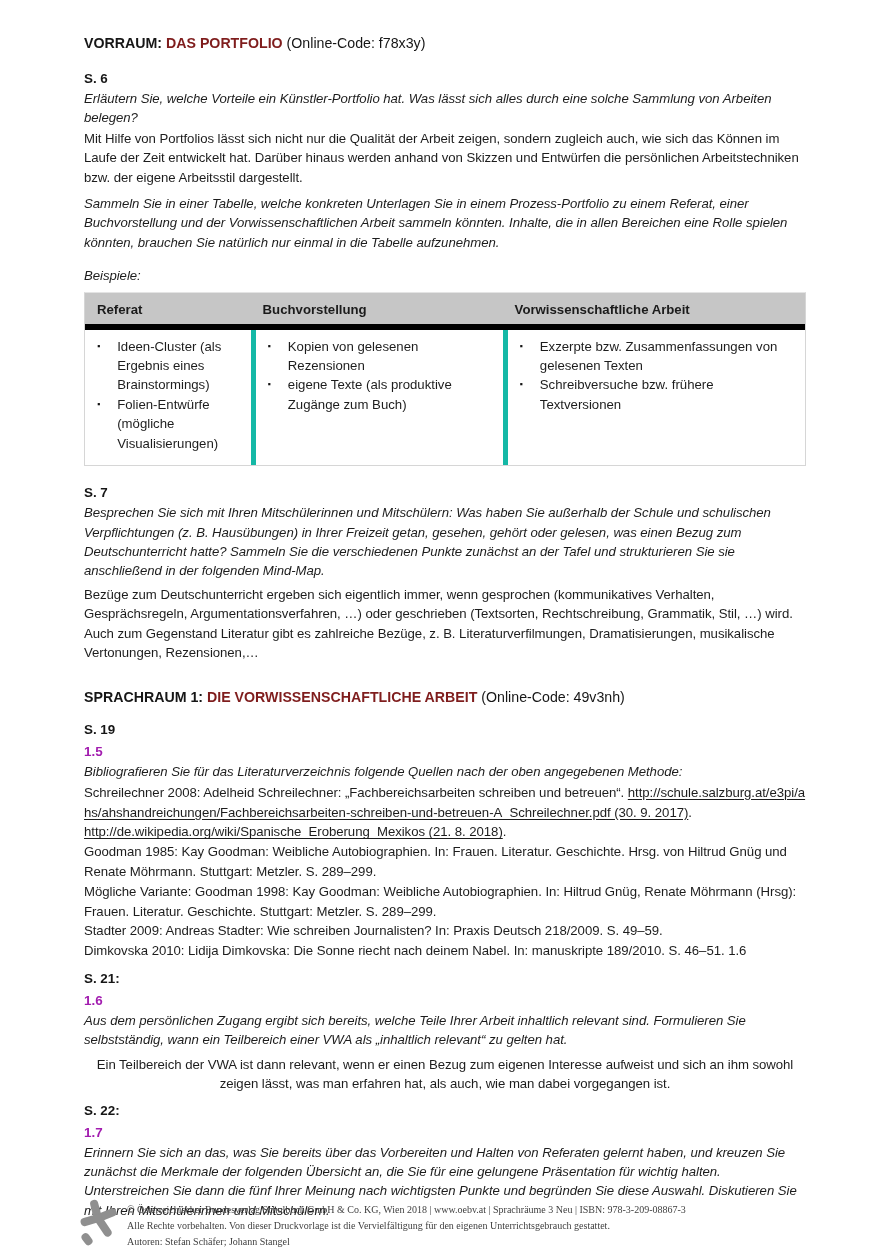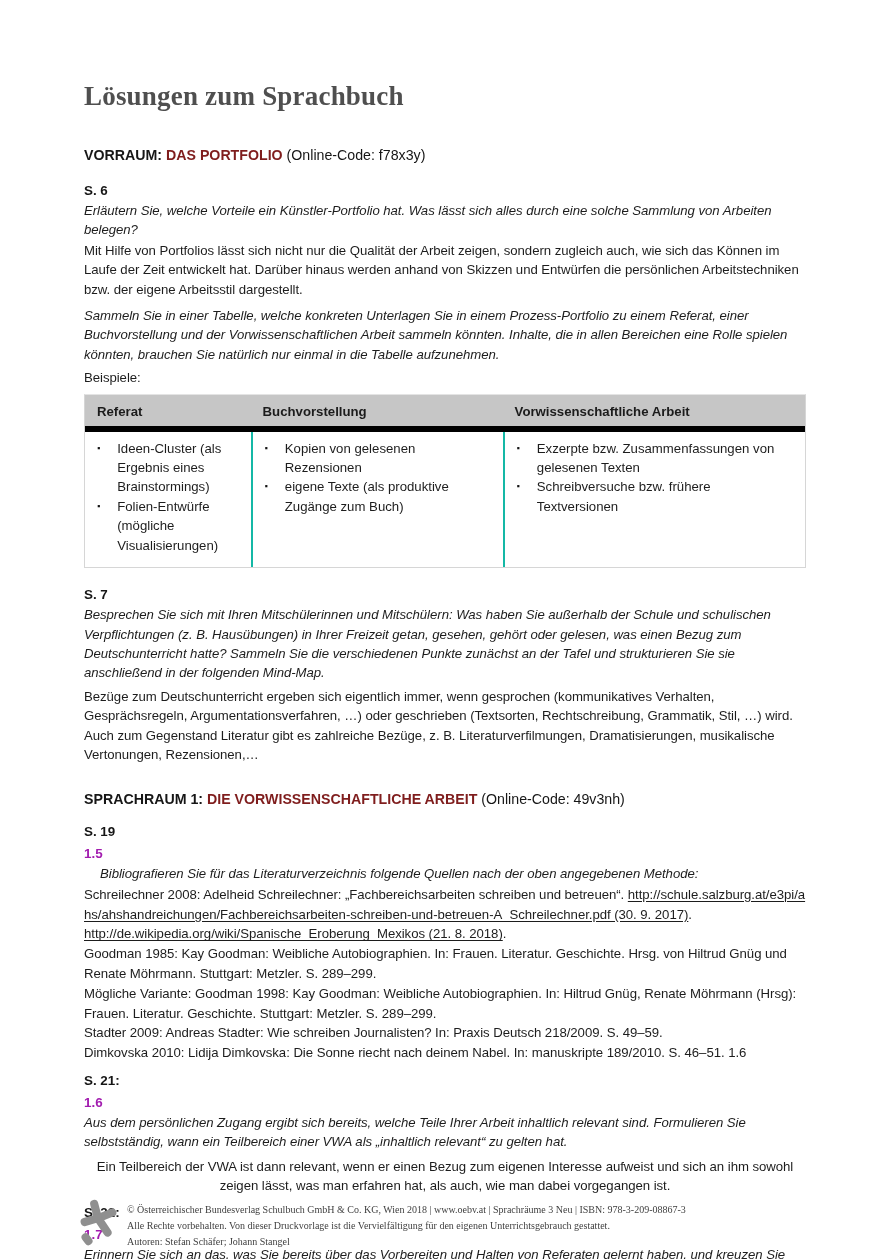--- a/index.html
+++ b/index.html
@@ -52,21 +52,21 @@
     text-align:left;vertical-align:top;
     font-size:13.2px;line-height:18px;font-weight:700;color:#1b1b1b;
     padding:8px 12px 5px;
     border-bottom:6px solid #000000;
   }
   table.sol-table td{
     vertical-align:top;
     padding:7px 12px 12px;
     font-size:13.2px;line-height:19.4px;
   }
-  table.sol-table td + td{border-left:2px solid #14b8a6;}
+  table.sol-table td + td{border-left:5px solid #14b8a6;}
   table.sol-table .c1{width:23%;}
   table.sol-table .c2{width:35%;}
   table.sol-table .c3{width:42%;}
   .cell-item{display:flex;gap:17px;margin:0;}
   .bullet-icon{flex:0 0 auto;font-size:9px;line-height:19.4px;color:#111;}
   .bullet-icon::before{content:"▪";}
   
   .footer{
     position:absolute;left:77px;top:1196px;width:736px;
     display:flex;gap:8px;align-items:flex-end;
@@ -76,33 +76,32 @@
     font-family:"Liberation Serif",serif;
     font-size:10px;line-height:16px;color:#3f3f3f;
   }
 </style>
 </head>
 <body>
 
 <div class="page">
   <main class="content">
 
-    <h1 class="doc-title">Lösungen zum Sprachbuch</h1>
 
     <div class="chapter-heading" style="margin-top:34px;">
       <span>VORRAUM:</span>
       <span class="ch-gray">DAS PORTFOLIO</span>
       <span class="ch-code">(Online-Code: f78x3y)</span>
     </div>
 
     <div class="page-label" style="margin-top:16px;">S. 6</div>
     <p class="task" style="margin-top:1px;">Erläutern Sie, welche Vorteile ein Künstler-Portfolio hat. Was lässt sich alles durch eine solche Sammlung von Arbeiten belegen?</p>
     <p class="answer" style="margin-top:1px;">Mit Hilfe von Portfolios lässt sich nicht nur die Qualität der Arbeit zeigen, sondern zugleich auch, wie sich das Können im Laufe der Zeit entwickelt hat. Darüber hinaus werden anhand von Skizzen und Entwürfen die persönlichen Arbeitstechniken bzw. der eigene Arbeitsstil dargestellt.</p>
     <p class="task" style="margin-top:7px;">Sammeln Sie in einer Tabelle, welche konkreten Unterlagen Sie in einem Prozess-Portfolio zu einem Referat, einer Buchvorstellung und der Vorwissenschaftlichen Arbeit sammeln könnten. Inhalte, die in allen Bereichen eine Rolle spielen könnten, brauchen Sie natürlich nur einmal in die Tabelle aufzunehmen.</p>
-    <p style="margin-top:4px;">Beispiele:</p>
+    <p style="margin-top:14px;font-style:italic;">Beispiele:</p>
 
     <table class="sol-table" style="margin-top:6px;">
       <thead>
         <tr>
           <th class="c1">Referat</th>
           <th class="c2">Buchvorstellung</th>
           <th class="c3">Vorwissenschaftliche Arbeit</th>
         </tr>
       </thead>
       <tbody>
@@ -146,21 +145,21 @@
     <p class="answer" style="margin-top:4px;">Bezüge zum Deutschunterricht ergeben sich eigentlich immer, wenn gesprochen (kommunikatives Verhalten, Gesprächsregeln, Argumentationsverfahren, …) oder geschrieben (Textsorten, Rechtschreibung, Grammatik, Stil, …) wird. Auch zum Gegenstand Literatur gibt es zahlreiche Bezüge, z. B. Literaturverfilmungen, Dramatisierungen, musikalische Vertonungen, Rezensionen,…</p>
 
     <div class="chapter-heading" style="margin-top:26px;">
       <span>SPRACHRAUM 1:</span>
       <span class="ch-gray">DIE VORWISSENSCHAFTLICHE ARBEIT</span>
       <span class="ch-code">(Online-Code: 49v3nh)</span>
     </div>
 
     <div class="page-label" style="margin-top:13px;">S. 19</div>
     <div class="exercise-num" style="margin-top:3px;">1.5</div>
-    <p class="task" style="margin-top:1px;margin-left:16px;">Bibliografieren Sie für das Literaturverzeichnis folgende Quellen nach der oben angegebenen Methode:</p>
+    <p class="task" style="margin-top:1px;">Bibliografieren Sie für das Literaturverzeichnis folgende Quellen nach der oben angegebenen Methode:</p>
 
     <div>
       <p class="bib" style="margin-top:1px;"><span>Schreilechner 2008: Adelheid Schreilechner: „Fachbereichsarbeiten schreiben und betreuen“. </span><a class="bib-link">http://schule.salzburg.at/e3pi/ahs/ahshandreichungen/Fachbereichsarbeiten-schreiben-und-betreuen-A_Schreilechner.pdf (30. 9. 2017)</a><span>.</span></p>
       <p class="bib"><a class="bib-link">http://de.wikipedia.org/wiki/Spanische_Eroberung_Mexikos (21. 8. 2018)</a><span>.</span></p>
       <p class="bib">Goodman 1985: Kay Goodman: Weibliche Autobiographien. In: Frauen. Literatur. Geschichte. Hrsg. von Hiltrud Gnüg und Renate Möhrmann. Stuttgart: Metzler. S. 289–299.</p>
       <p class="bib">Mögliche Variante: Goodman 1998: Kay Goodman: Weibliche Autobiographien. In: Hiltrud Gnüg, Renate Möhrmann (Hrsg): Frauen. Literatur. Geschichte. Stuttgart: Metzler. S. 289–299.</p>
       <p class="bib">Stadter 2009: Andreas Stadter: Wie schreiben Journalisten? In: Praxis Deutsch 218/2009. S. 49–59.</p>
       <p class="bib">Dimkovska 2010: Lidija Dimkovska: Die Sonne riecht nach deinem Nabel. In: manuskripte 189/2010. S. 46–51. 1.6</p>
     </div>
 

